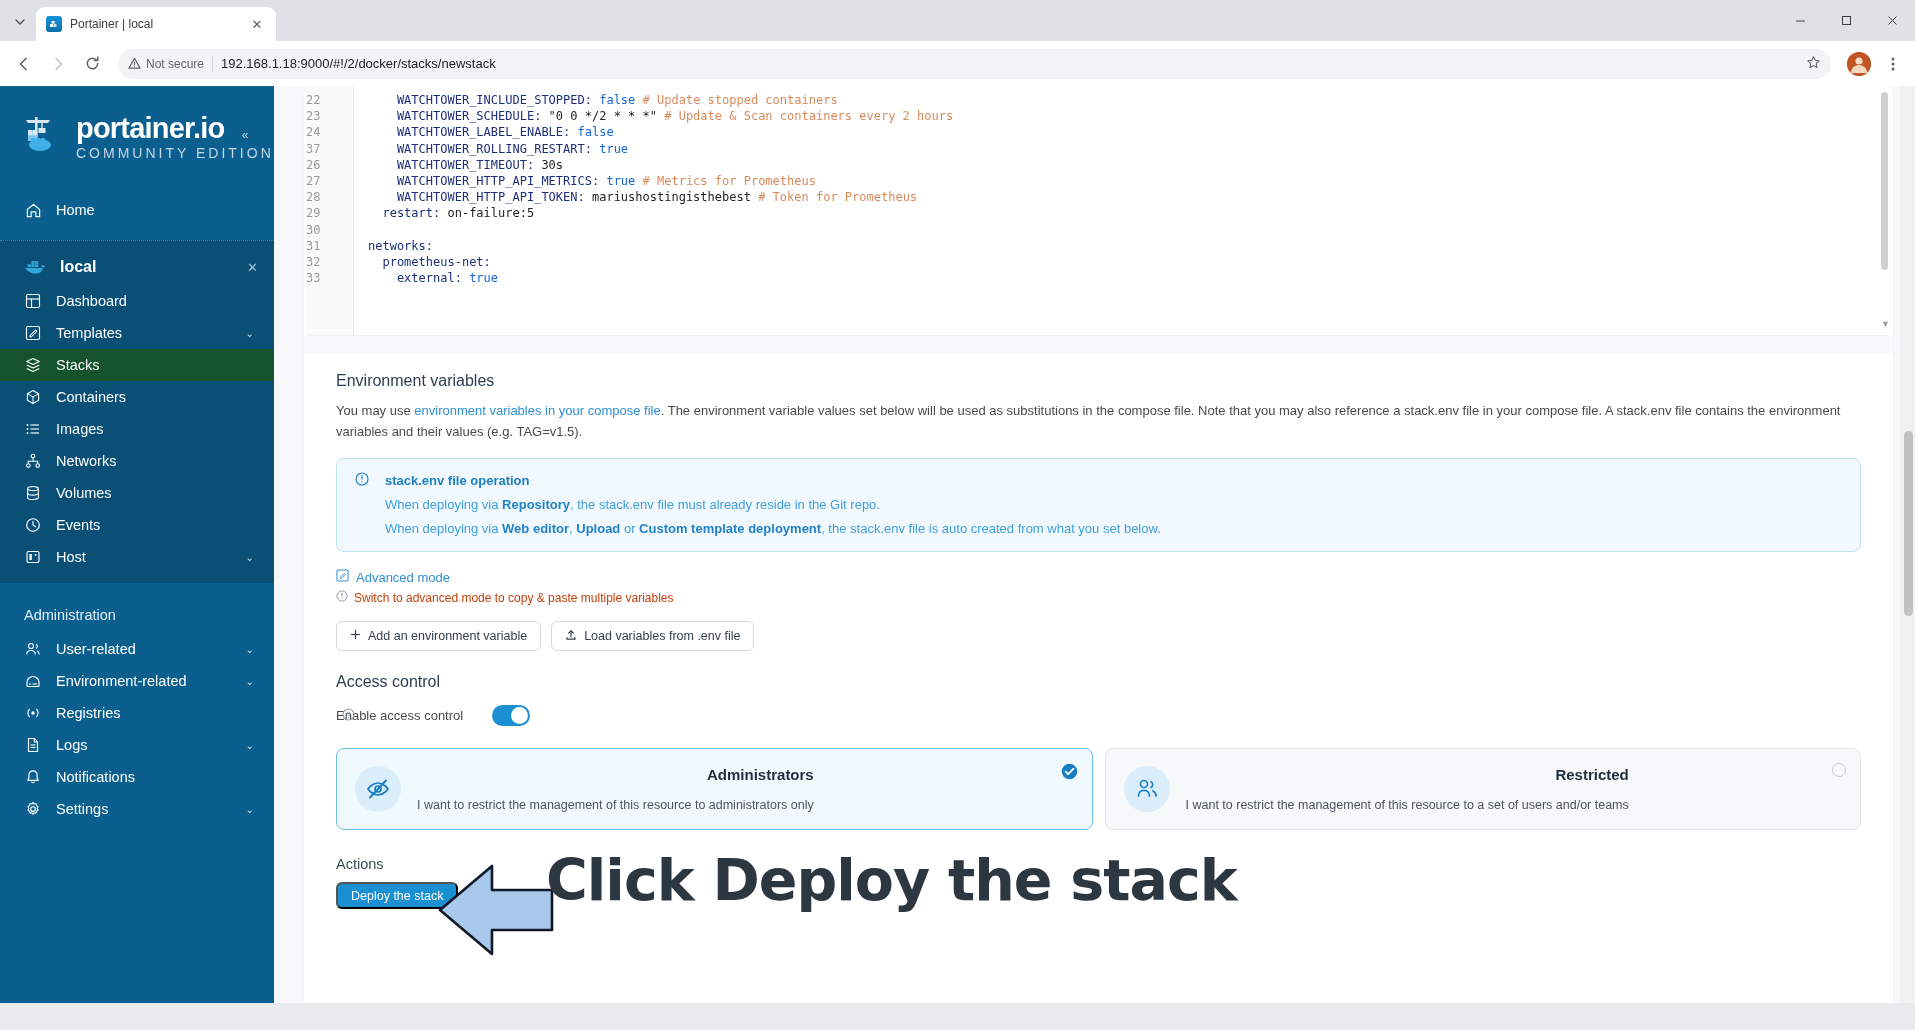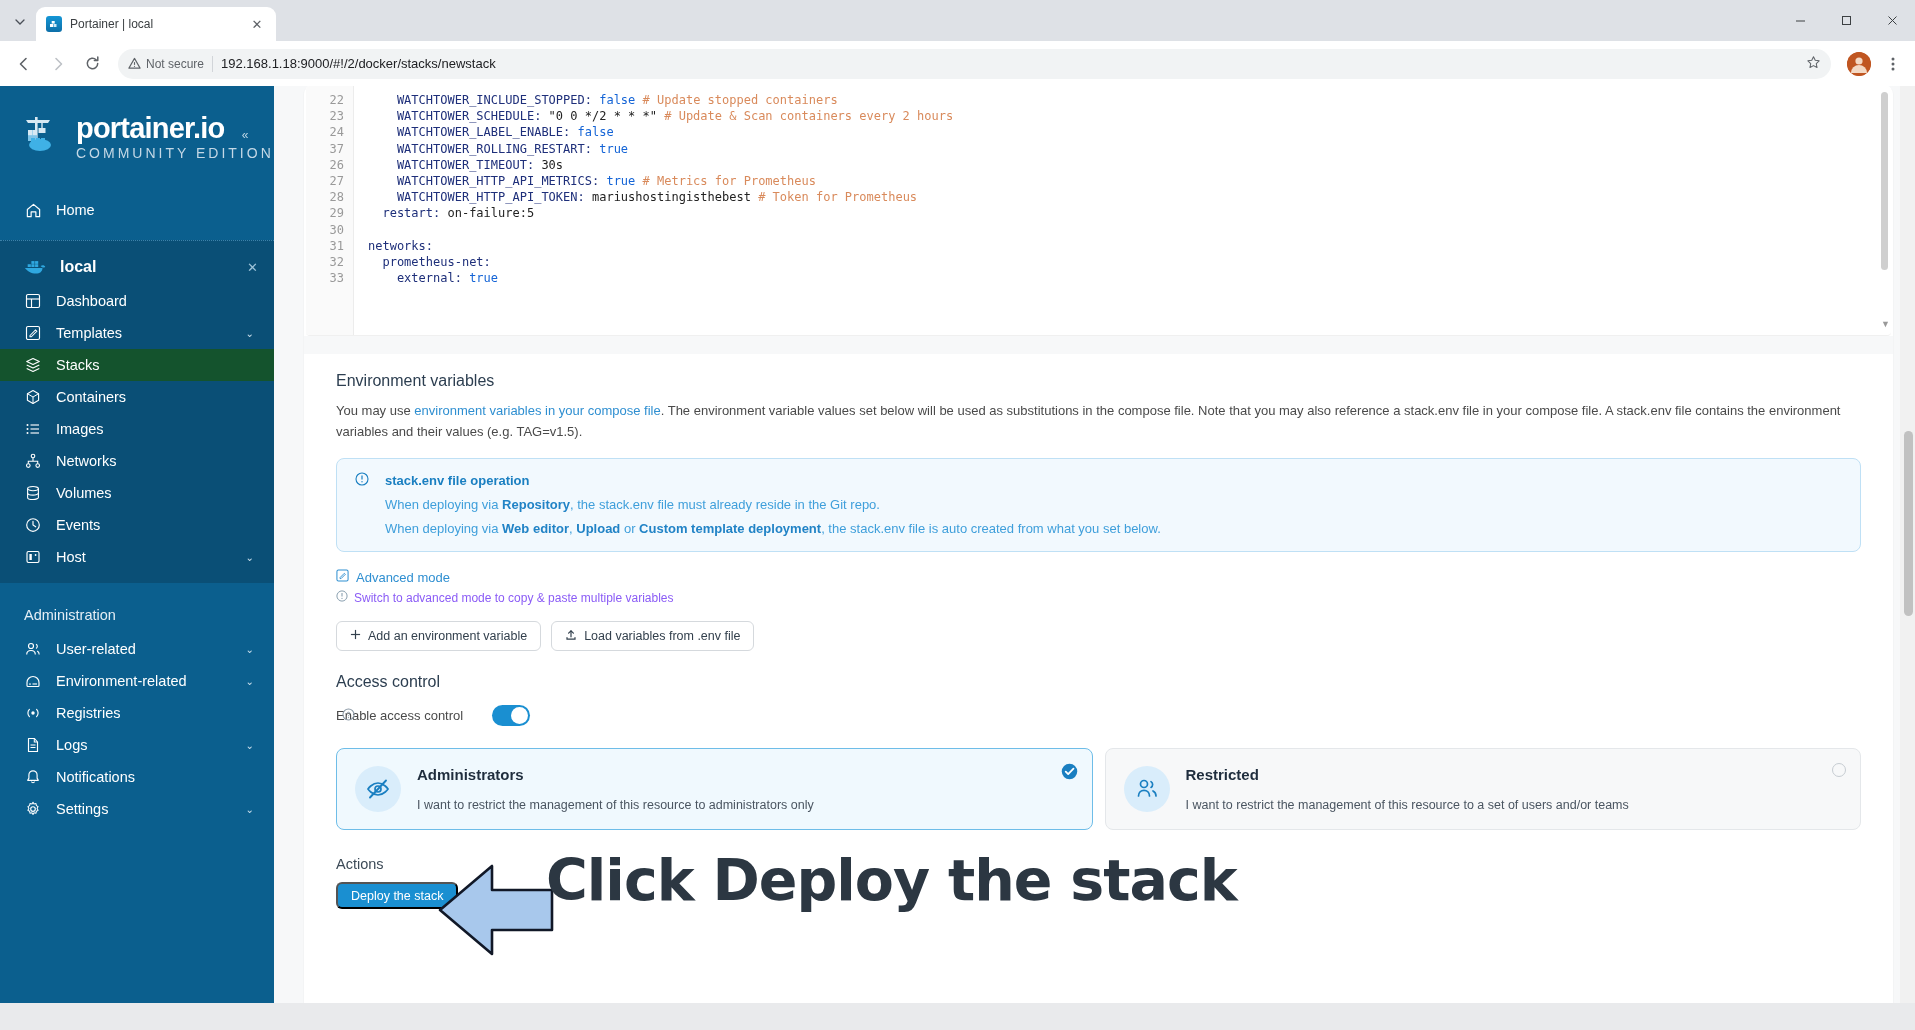--- a/index.html
+++ b/index.html
@@ -170,21 +170,21 @@
   .editor {
     margin: 0 2px 0 2px; background: #fff;
     border-radius: 4px; position: relative;
     height: 250px; overflow: hidden;
     display: flex;
     border-bottom: 1px solid #f0f0f0;
   }
   .gutter {
     width: 48px; flex: 0 0 48px; background: #fafafa;
     border-right: 1px solid #ececec;
-    padding-top: 6px; text-align: right;
+    padding-top: 6px; 
   }
   .gutter div {
     font-family: "DejaVu Sans Mono", monospace; font-size: 12px;
     color: #999; line-height: 16.2px; padding-right: 9px;
   }
   .codelines {
     flex: 1 1 auto; padding: 6px 0 0 14px; overflow: hidden;
     position: relative;
   }
   .codelines div {
@@ -230,42 +230,42 @@
   }
   .infobox-line b { color: #2183c6; }
   .infobox-line:first-of-type { margin-top: 10px; }
 
   .adv-mode {
     margin-top: 17px; display: flex; align-items: center; gap: 7px;
     color: #2f8fd1; font-size: 13px;
   }
   .adv-hint {
     margin-top: 5px; display: flex; align-items: center; gap: 6px;
-    color: #8b5cf6; font-size: 12px;
+    color: #c2410c; font-size: 12px;
   }
 
   .btn-row { margin-top: 16px; display: flex; gap: 10px; }
   .btn-outline {
     border: 1px solid #d5d9dd; background: #fff; border-radius: 6px;
     height: 30px; padding: 0 13px; font-size: 12.5px; color: #33404d;
     display: flex; align-items: center; gap: 7px;
   }
 
   .toggle-row { margin-top: 14px; display: flex; align-items: center; }
   .toggle-label { font-size: 13px; color: #4a4a4a; width: 0; flex: 0 0 auto; white-space: nowrap; }
   .toggle {
     width: 38px; height: 21px; border-radius: 11px; background: #1a8fd1;
     position: relative; margin-left: 137px;
   }
   .toggle .knob {
     position: absolute; right: 2px; top: 2px; width: 17px; height: 17px;
     background: #fff; border-radius: 50%;
   }
 
-  .accesscards { display: flex; gap: 12px; margin-top: 22px; }
+  .accesscards { display: flex; gap: 12px; margin-top: 22px; text-align: right; }
   .acard {
     flex: 1 1 0; border-radius: 8px; padding: 17px 18px;
     display: flex; align-items: center; gap: 16px; position: relative;
     min-height: 78px;
   }
   .acard.selected { background: #f0f9fe; border: 1px solid #6ebde8; }
   .acard.unselected { background: #f7f8f9; border: 1px solid #e4e7ea; }
   .acard-ico {
     width: 46px; height: 46px; border-radius: 50%; background: #d9edfb;
     display: flex; align-items: center; justify-content: center; flex: 0 0 auto;

